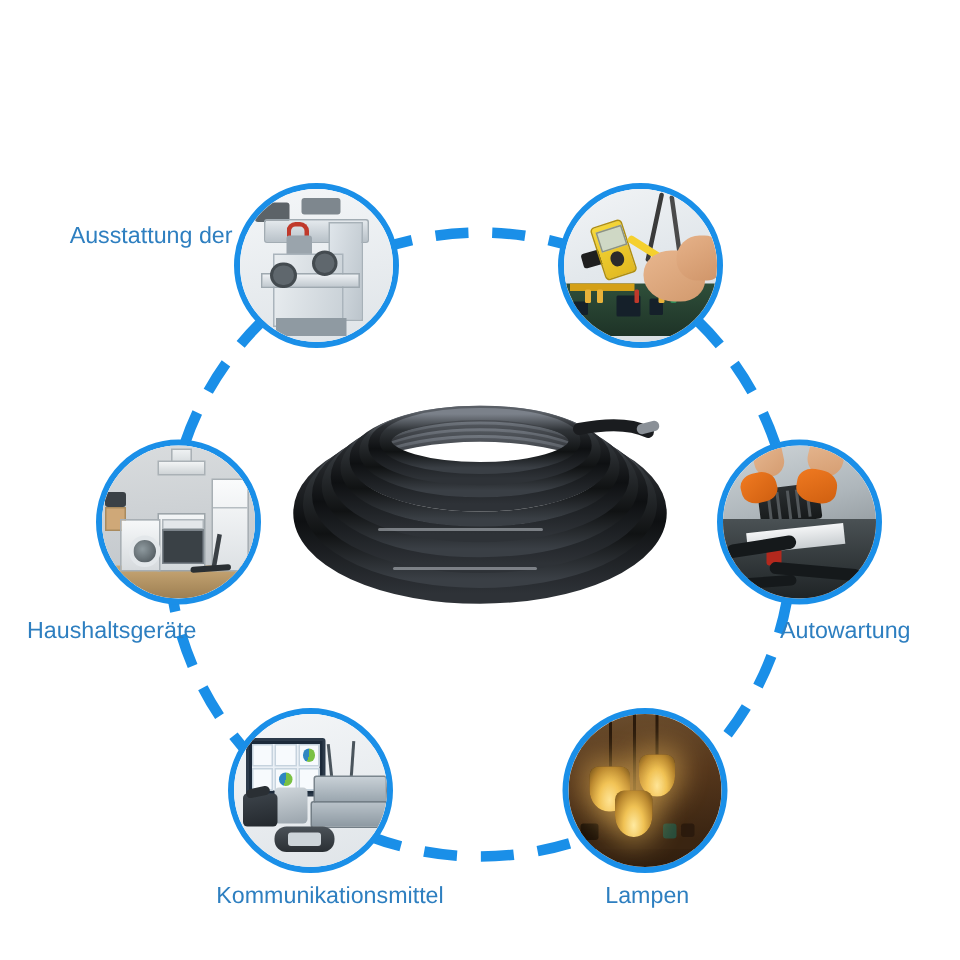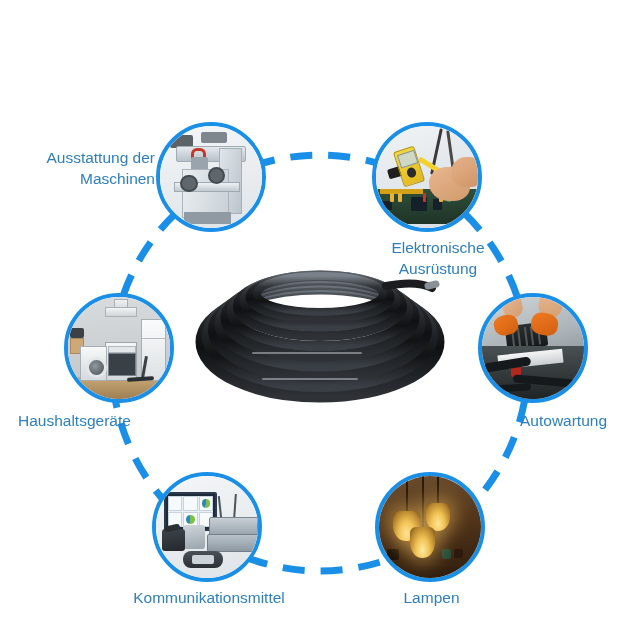--- a/index.html
+++ b/index.html
@@ -61,21 +61,21 @@
     color:#2e7fc0;
     font-size:15.5px;
     line-height:1.35;
     z-index:6;
     white-space:nowrap;
   }
   .label-machines{left:20px;top:90px;width:135px;text-align:right;white-space:normal;}
   .label-electronics{left:368px;top:180px;width:140px;text-align:center;white-space:normal;}
   .label-auto{left:520px;top:353px;text-align:left;}
   .label-lamps{left:384px;top:530px;width:95px;text-align:center;}
-  .label-comm{left:109px;top:530px;width:200px;text-align:center;}
+  .label-comm{left:120px;top:530px;width:200px;text-align:center;}
   .label-appliances{left:18px;top:353px;width:160px;text-align:left;}
 
   
 
   
   .ph-machine{background:linear-gradient(170deg,#f4f6f8 0%,#e8ecef 55%,#dfe4e8 100%);}
   .ph-machine .mbody{position:absolute;left:22%;top:42%;width:44%;height:46%;background:linear-gradient(100deg,#e9edf0,#c9d1d7);border:1px solid #aab4bc;}
   .ph-machine .mcol{position:absolute;left:58%;top:22%;width:20%;height:62%;background:linear-gradient(100deg,#dfe5ea,#bcc5cc);border:1px solid #a7b1b8;}
   .ph-machine .marm{position:absolute;left:16%;top:20%;width:66%;height:13%;background:linear-gradient(180deg,#e4e9ed,#b9c2c9);border:1px solid #a2acb3;border-radius:2px;}
   .ph-machine .mhead{position:absolute;left:30%;top:30%;width:17%;height:15%;background:#9aa4ac;border-radius:2px;}
@@ -363,27 +363,22 @@
         <div class="wash">
             <div class="drum"></div>
           </div>
         <div class="hosev"></div>
           <div class="vac"></div>
       </div>
     </div>
 
     <div class="label label-machines">
       <div>Ausstattung der</div>
-      <div>Maschinen</div>
-    </div>
-
-    <div class="label label-electronics">
-      <div>Elektronische</div>
-      <div>Ausrüstung</div>
-    </div>
+    </div>
+
 
     <div class="label label-lamps">Lampen</div>
 
     <div class="label label-auto">Autowartung</div>
 
     <div class="label label-comm">Kommunikationsmittel</div>
 
     <div class="label label-appliances">Haushaltsgeräte</div>
 
   </div>

